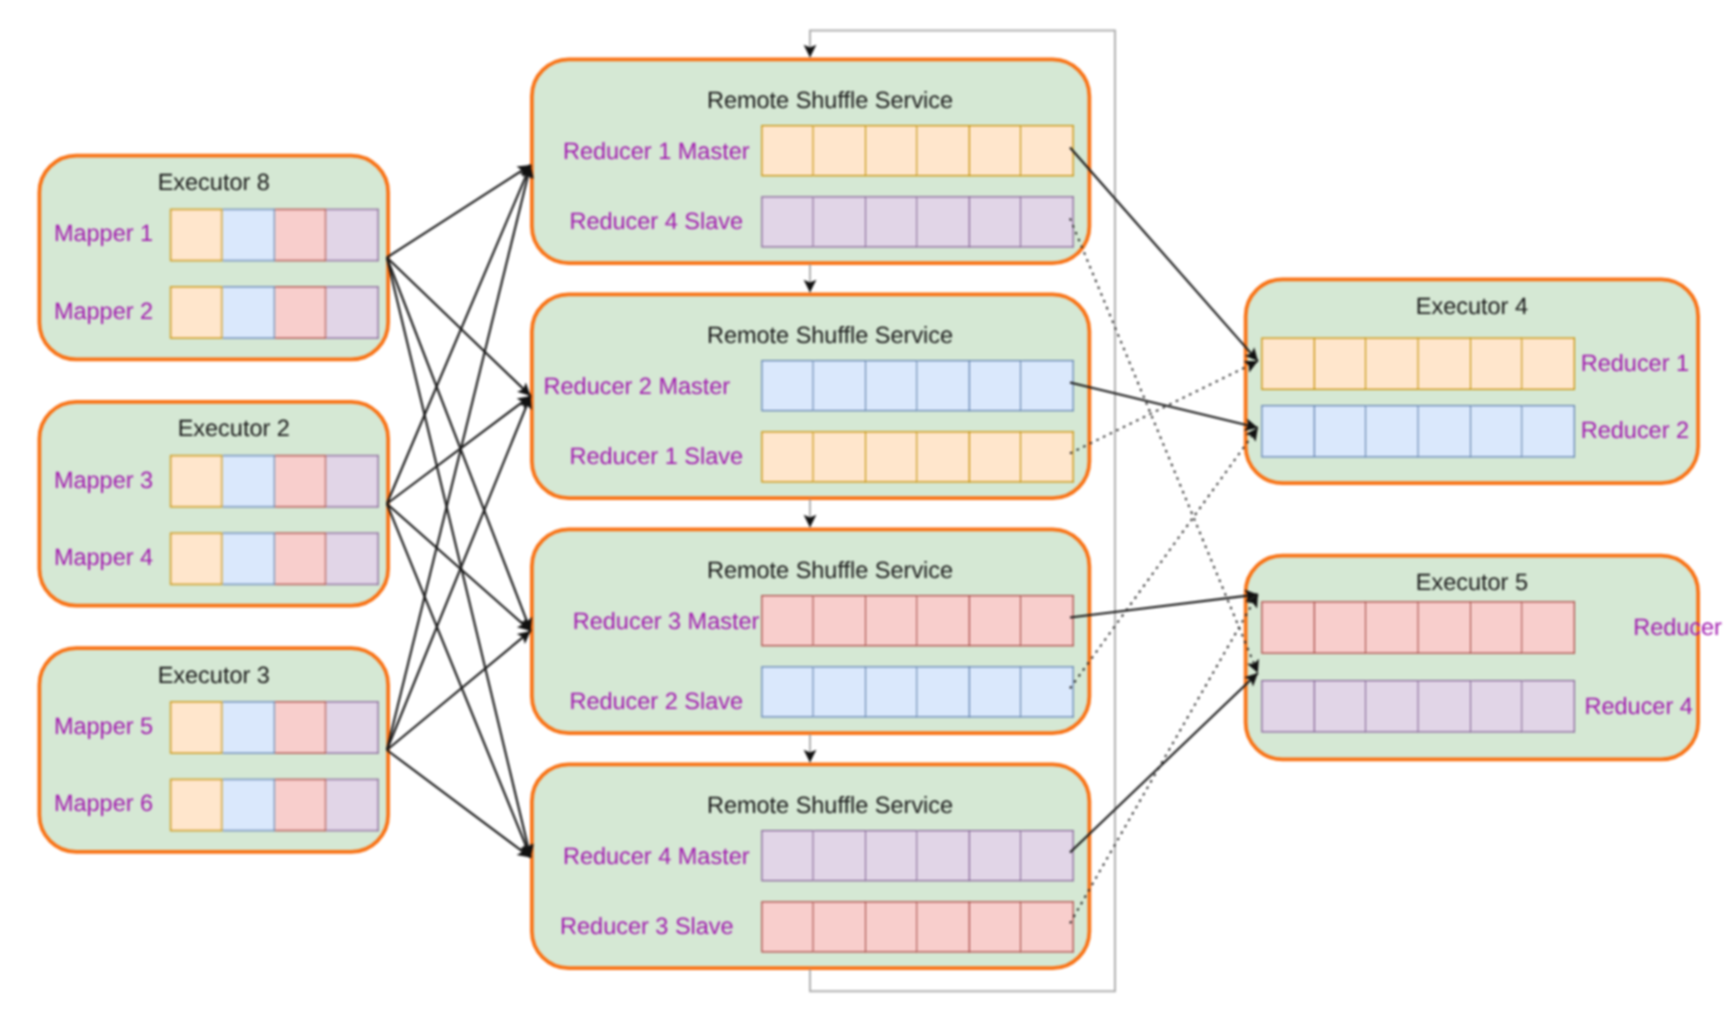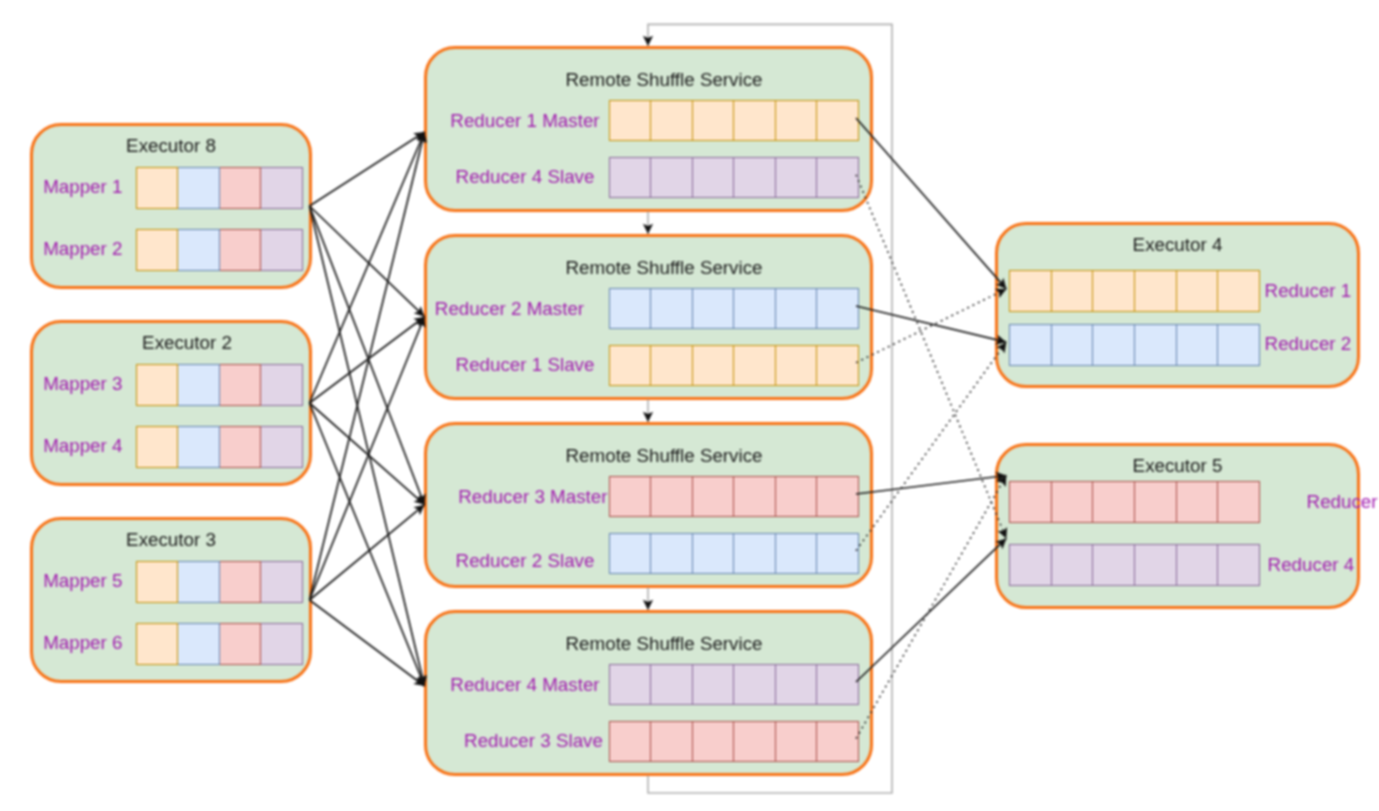--- a/index.html
+++ b/index.html
@@ -156,21 +156,21 @@
     <div class="group-title" style="top:22.13px;left:31.4px;">Remote Shuffle Service</div>
     <div class="row-label" style="left:15.5px;width:165px;top:63.2px;">Reducer 4 Master</div>
     <div class="bar" style="left:181.5px;top:51.4px;width:250px;height:41.1px;">
       <div class="cell c-purple"></div>
       <div class="cell c-purple"></div>
       <div class="cell c-purple"></div>
       <div class="cell c-purple"></div>
       <div class="cell c-purple"></div>
       <div class="cell c-purple"></div>
     </div>
-    <div class="row-label" style="left:24px;width:165px;top:119.7px;">Reducer 3 Slave</div>
+    <div class="row-label" style="left:8px;width:165px;top:119.7px;">Reducer 3 Slave</div>
     <div class="bar" style="left:181.5px;top:108px;width:250px;height:41.4px;">
       <div class="cell c-red"></div>
       <div class="cell c-red"></div>
       <div class="cell c-red"></div>
       <div class="cell c-red"></div>
       <div class="cell c-red"></div>
       <div class="cell c-red"></div>
     </div>
   </div>
 

